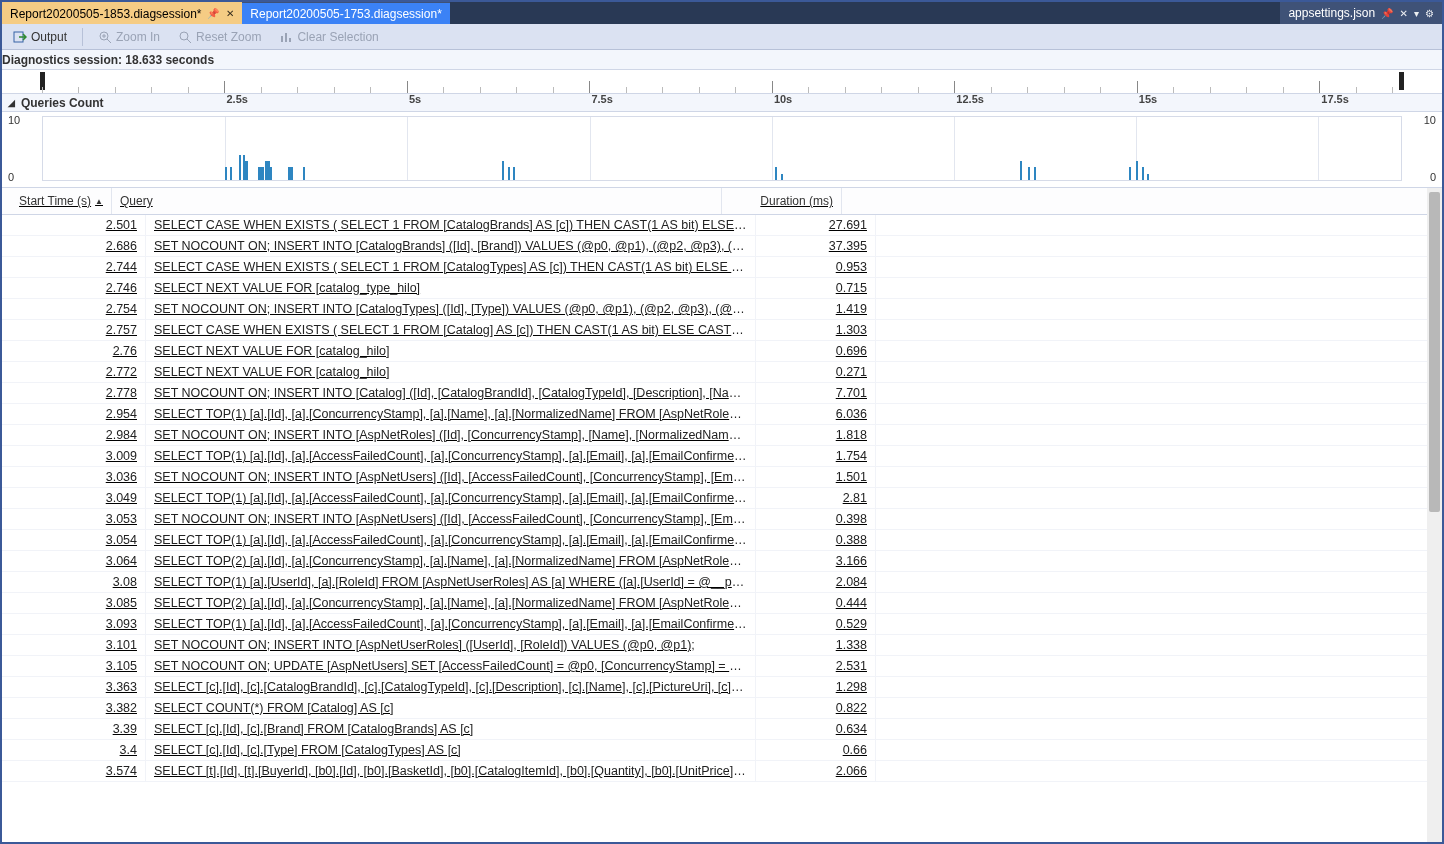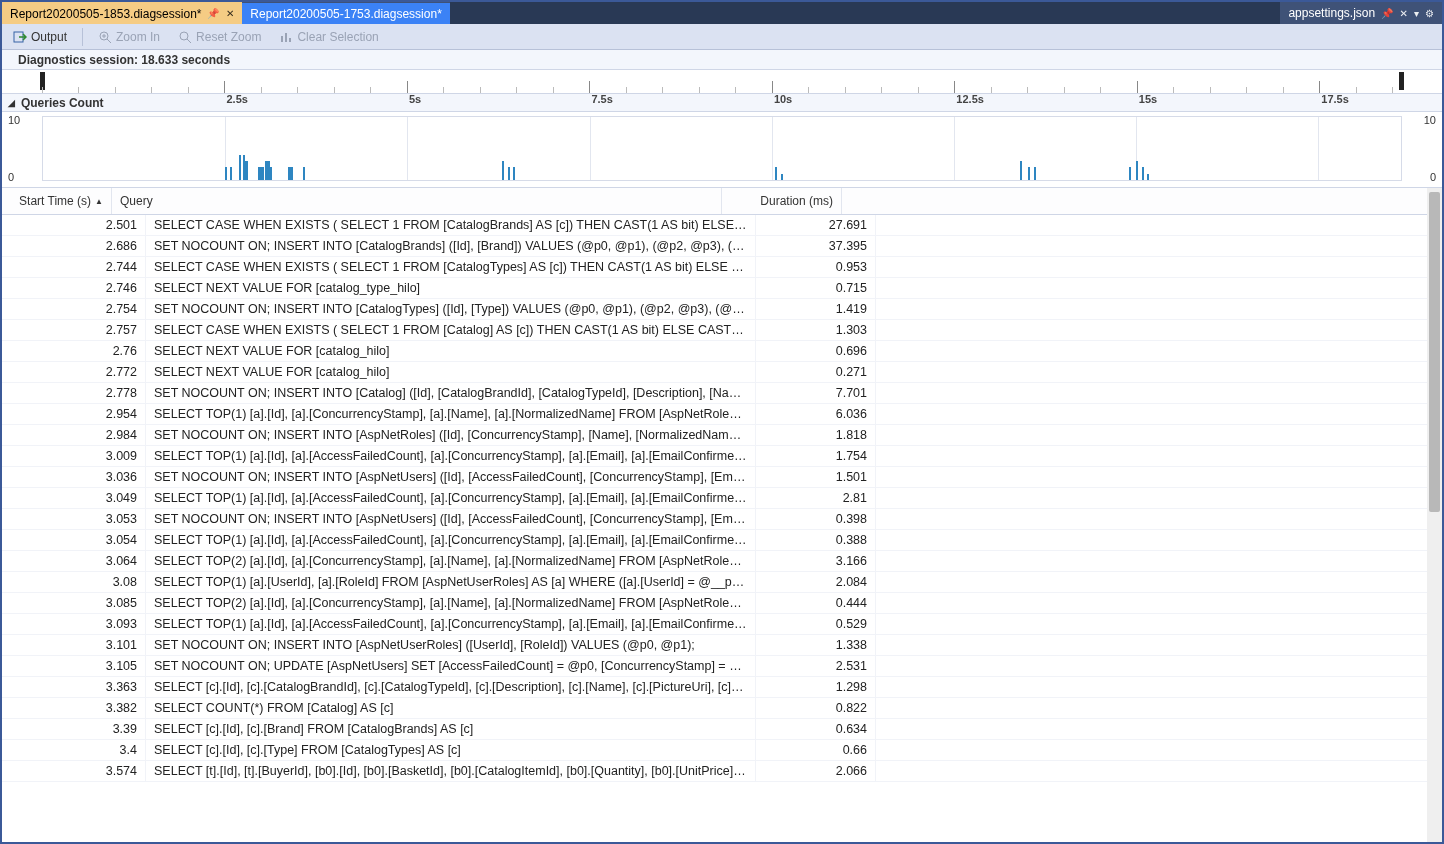--- a/index.html
+++ b/index.html
@@ -17,21 +17,21 @@
   .right-doc .ico { font-size:10px; opacity:.9; }
 
   
   .toolbar { height: 26px; background: #dbe2f2; border-bottom: 1px solid #b7c1d8; display: flex; align-items: center; padding: 0 4px; gap: 4px; color:#333; }
   .tbtn { display:flex; align-items:center; gap:4px; padding:2px 6px; border:1px solid transparent; border-radius:2px; cursor:default; color:#333;}
   .tbtn.disabled { color:#9aa3b5; }
   .tbtn .ico { width:14px; height:14px; display:inline-flex; align-items:center; justify-content:center; }
   .sep { width:1px; height:18px; background:#b7c1d8; margin:0 4px;}
 
   
-  .session { height:20px; background:#f3f6fc; border-bottom:1px solid #cfd6e6; padding:0 16px; display:flex; align-items:center; font-weight:600; color:#333;}
+  .session { height:20px; background:#f3f6fc; border-bottom:1px solid #cfd6e6; padding:0 0; display:flex; align-items:center; font-weight:600; color:#333;}
 
   
   .ruler { position:relative; height:24px; background:#fff; border-bottom:1px solid #cfd6e6;font-weight:bold; }
   .ruler-inner{ position:absolute; left:40px; right:40px; top:0; bottom:0;}
   .ruler-tick { position:absolute; bottom:0; width:0; }
   .ruler-tick.major::before{content:""; position:absolute; bottom:0; left:0; width:1px; height:12px; background:#888;}
   .ruler-tick.minor::before{content:""; position:absolute; bottom:0; left:0; width:1px; height:6px; background:#bbb;}
   .ruler-tick .lbl{ position:absolute; top:0; left:2px; font-size:11px; color:#444; white-space:nowrap;}
   .brk { position:absolute; top:2px; width:5px; height:18px; background:#222; }
   .brk.left{ left:38px;} .brk.right{ right:38px;}
@@ -45,21 +45,21 @@
   .chart .ylabel{ position:absolute; left:6px; font-size:11px; color:#333;}
   .chart .ylabel.top{ top:2px;} .chart .ylabel.bot{ bottom:4px;}
   .chart .ylabel.r{ left:auto; right:6px;}
   .chart .plot{ position:absolute; left:40px; right:40px; top:4px; bottom:6px; border:1px solid #d6dbe8;}
   .chart .vline{ position:absolute; top:0; bottom:0; width:1px; background:#e2e6ef;}
   .chart .bar{ position:absolute; bottom:0; width:2px; background:#2e86c1;}
 
   
   .gridwrap{ flex:1; display:flex; overflow:hidden;}
   .grid { flex:1; overflow:auto; background:#fff;}
-  .ghead, .grow{ display:grid; grid-template-columns: 110px 610px 120px; }
+  .ghead, .grow{ display:grid; grid-template-columns: 110px 610px 120px; text-decoration: underline; }
   .ghead{ position:sticky; top:0; background:#fdfdfe; border-bottom:1px solid #cfd6e6; }
   .gh{ padding:6px 8px; font-size:12px; color:#333; border-right:1px solid #e2e6ef; display:flex; align-items:center; justify-content:flex-start;}
   .gh.rt{ justify-content:flex-end;}
   .gh .sort{ margin-left:4px; font-size:8px;}
   .grow{ border-bottom:1px solid #f1f3f8;padding-left:34px; }
   .gc{ padding:3px 8px; font-size:12.5px; color:#222; overflow:hidden; white-space:nowrap; text-overflow:ellipsis; border-right:1px solid #f1f3f8;}
   .gc.rt{ text-align:right;}
   .scroll-rail{ width:15px; background:#efefef; position:relative;}
   .scroll-thumb{ position:absolute; left:2px; right:2px; top:4px; height:320px; background:#b8b8b8; border-radius:2px;}
 

